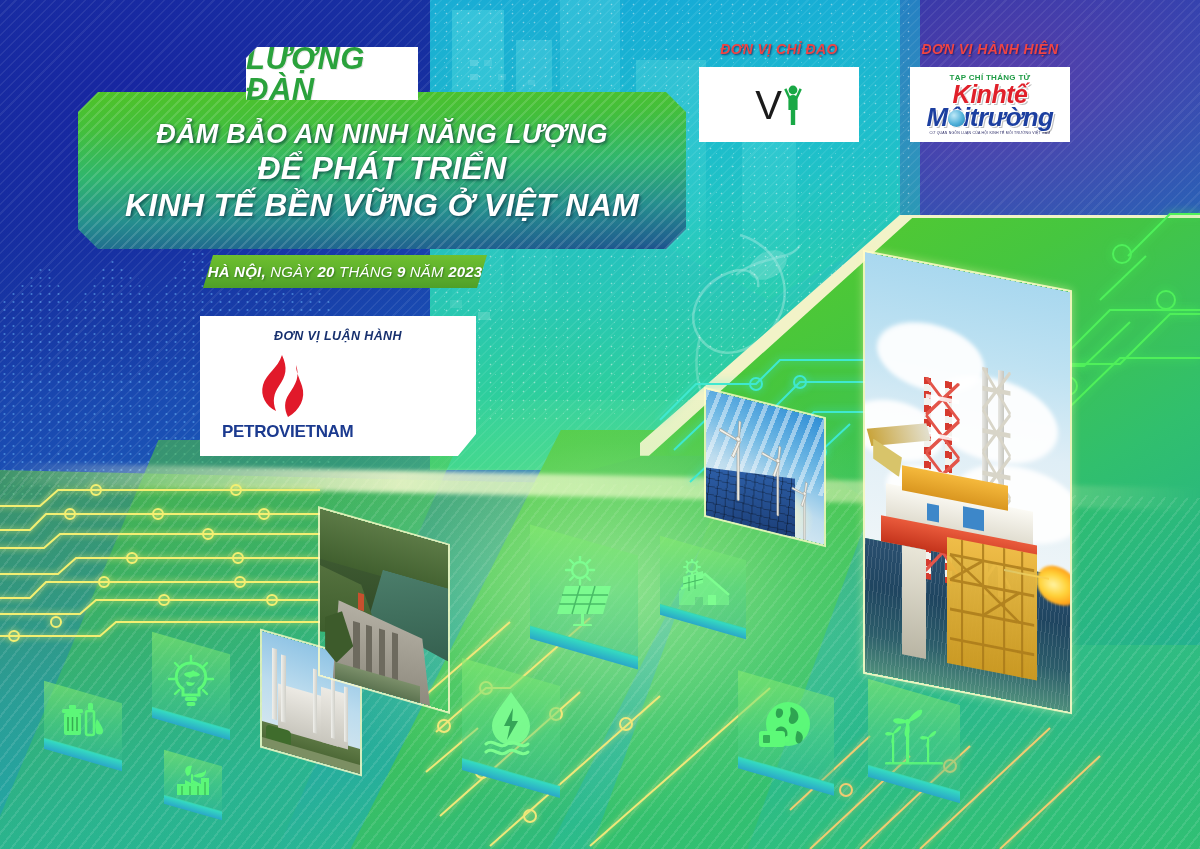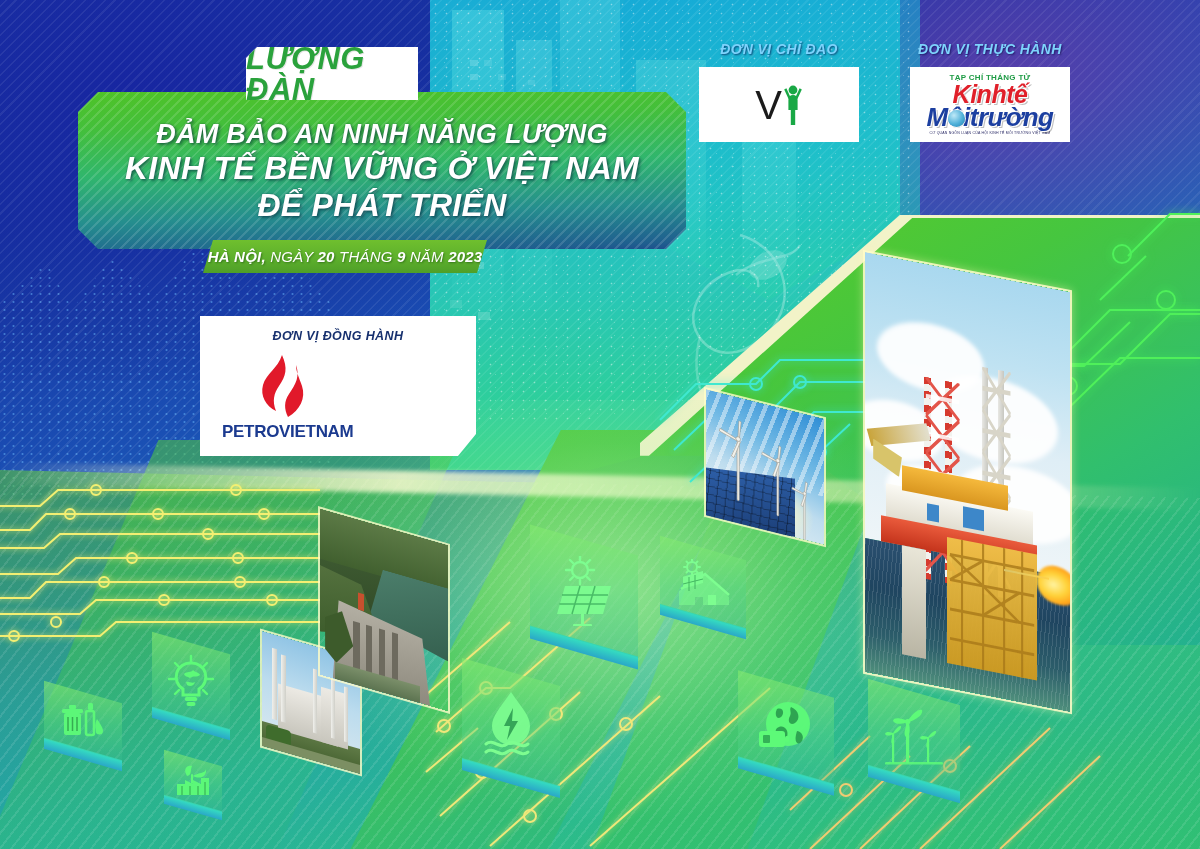--- a/index.html
+++ b/index.html
@@ -283,35 +283,35 @@
     text-shadow:
       0 0 2px rgba(0,40,60,.55),
       2px 2px 3px rgba(0,30,50,.45);
     white-space:nowrap;
   }
   #t1{ font-size:27px;font-style:italic; }
   #t2{ font-size:32px; }
   #t3{ font-size:32px; }
 
   #date-badge{
-    position:absolute; left:203px; top:240px; width:284px; height:33px;
+    position:absolute; left:203px; top:255px; width:284px; height:33px;
     z-index:26;
     background:linear-gradient(180deg,#6fbf2e 0%,#5db02c 55%,#4f9f28 100%);
     clip-path:polygon(10px 0,100% 0,calc(100% - 10px) 100%,0 100%);
     display:flex; align-items:center; justify-content:center;
   }
   #date-badge span{
     color:#ffffff; font-size:15px; font-style:italic; letter-spacing:.2px;
     text-shadow:1px 1px 2px rgba(0,40,0,.4);
   }
   #date-badge b{ font-weight:bold; }
 
   
   .sponsor-head{
-    position:absolute; color:#7dd3fc; font-size:14px; font-weight:bold; font-style:italic;
+    position:absolute; color:#ef4444; font-size:14px; font-weight:bold; font-style:italic;
     letter-spacing:.4px; text-shadow:1px 1px 2px rgba(0,0,60,.6);
     white-space:nowrap; z-index:30;
   }
   .white-card{
     position:absolute; background:#ffffff; z-index:30;
     display:flex; align-items:center; justify-content:center;
   }
 
   
   #viasee-card{ left:699px; top:67px; width:160px; height:75px; }
@@ -817,47 +817,47 @@
             <circle cx="10" cy="7" r="4.4"></circle>
             <path d="M10 12 C13 12 14.6 14 14.6 17 L14.6 27 L12.2 27 L12.2 42 L7.8 42 L7.8 27 L5.4 27 L5.4 17 C5.4 14 7 12 10 12 Z"></path>
             <path d="M5.6 16 L1.2 6.5 L3.4 5.2 L7.6 14.4 Z"></path>
             <path d="M14.4 16 L18.8 6.5 L16.6 5.2 L12.4 14.4 Z"></path>
           </g>
         </svg>
       </span>
     </div>
   </div>
 
-  <div class="sponsor-head" style="left:910px;top:41px;width:160px;text-align:center;">ĐƠN VỊ THỰC HÀNH</div>
+  <div class="sponsor-head" style="left:910px;top:41px;width:160px;text-align:center;">ĐƠN VỊ HÀNH HIỆN</div>
   <div class="white-card" id="kinhte-card">
     <div class="kt-top">TẠP CHÍ THÁNG TỬ</div>
     <div class="kt-1">Kinhtế</div>
     <div class="kt-2">
       <span>Môitrường</span>
       <span class="kt-globe"></span>
     </div>
     <div class="kt-fine">CƠ QUAN NGÔN LUẬN CỦA HỘI KINH TẾ MÔI TRƯỜNG VIỆT NAM</div>
   </div>
 
   <div id="forum-badge">
     <span>LƯỢNG ĐÀN</span>
   </div>
 
   <div id="title-panel">
     <div class="tline" id="t1">ĐẢM BẢO AN NINH NĂNG LƯỢNG</div>
+    <div class="tline" id="t2">ĐỂ PHÁT TRIỂN</div>
     <div class="tline" id="t3">KINH TẾ BỀN VỮNG Ở VIỆT NAM</div>
-    <div class="tline" id="t2">ĐỂ PHÁT TRIỂN</div>
   </div>
 
   <div id="date-badge">
     <span><b>HÀ NỘI,</b> <span>NGÀY</span> <b>20</b> <span>THÁNG</span> <b>9</b> <span>NĂM</span> <b>2023</b></span>
   </div>
 
   <div id="partner-card">
-    <div id="partner-head">ĐƠN VỊ ĐỒNG HÀNH</div>
+    <div id="partner-head">ĐƠN VỊ LUẬN HÀNH</div>
 
     <div id="pv-logo">
       <svg class="flame" style="left:26px;top:0;width:62px;height:66px;" viewBox="0 0 62 66">
         <g fill="#e1192a">
           <path d="M34 1 C40 14 38 22 31 32 C26 39 24 47 28 57 C18 52 12 42 15 31 C18 20 30 14 34 1 Z"></path>
           <path d="M48 11 C52 22 48 30 41 40 C36 47 36 55 40 63 C52 56 58 44 54 32 C51 23 48 18 48 11 Z"></path>
         </g>
       </svg>
       <div class="pv-name">PETROVIETNAM</div>
     </div>

